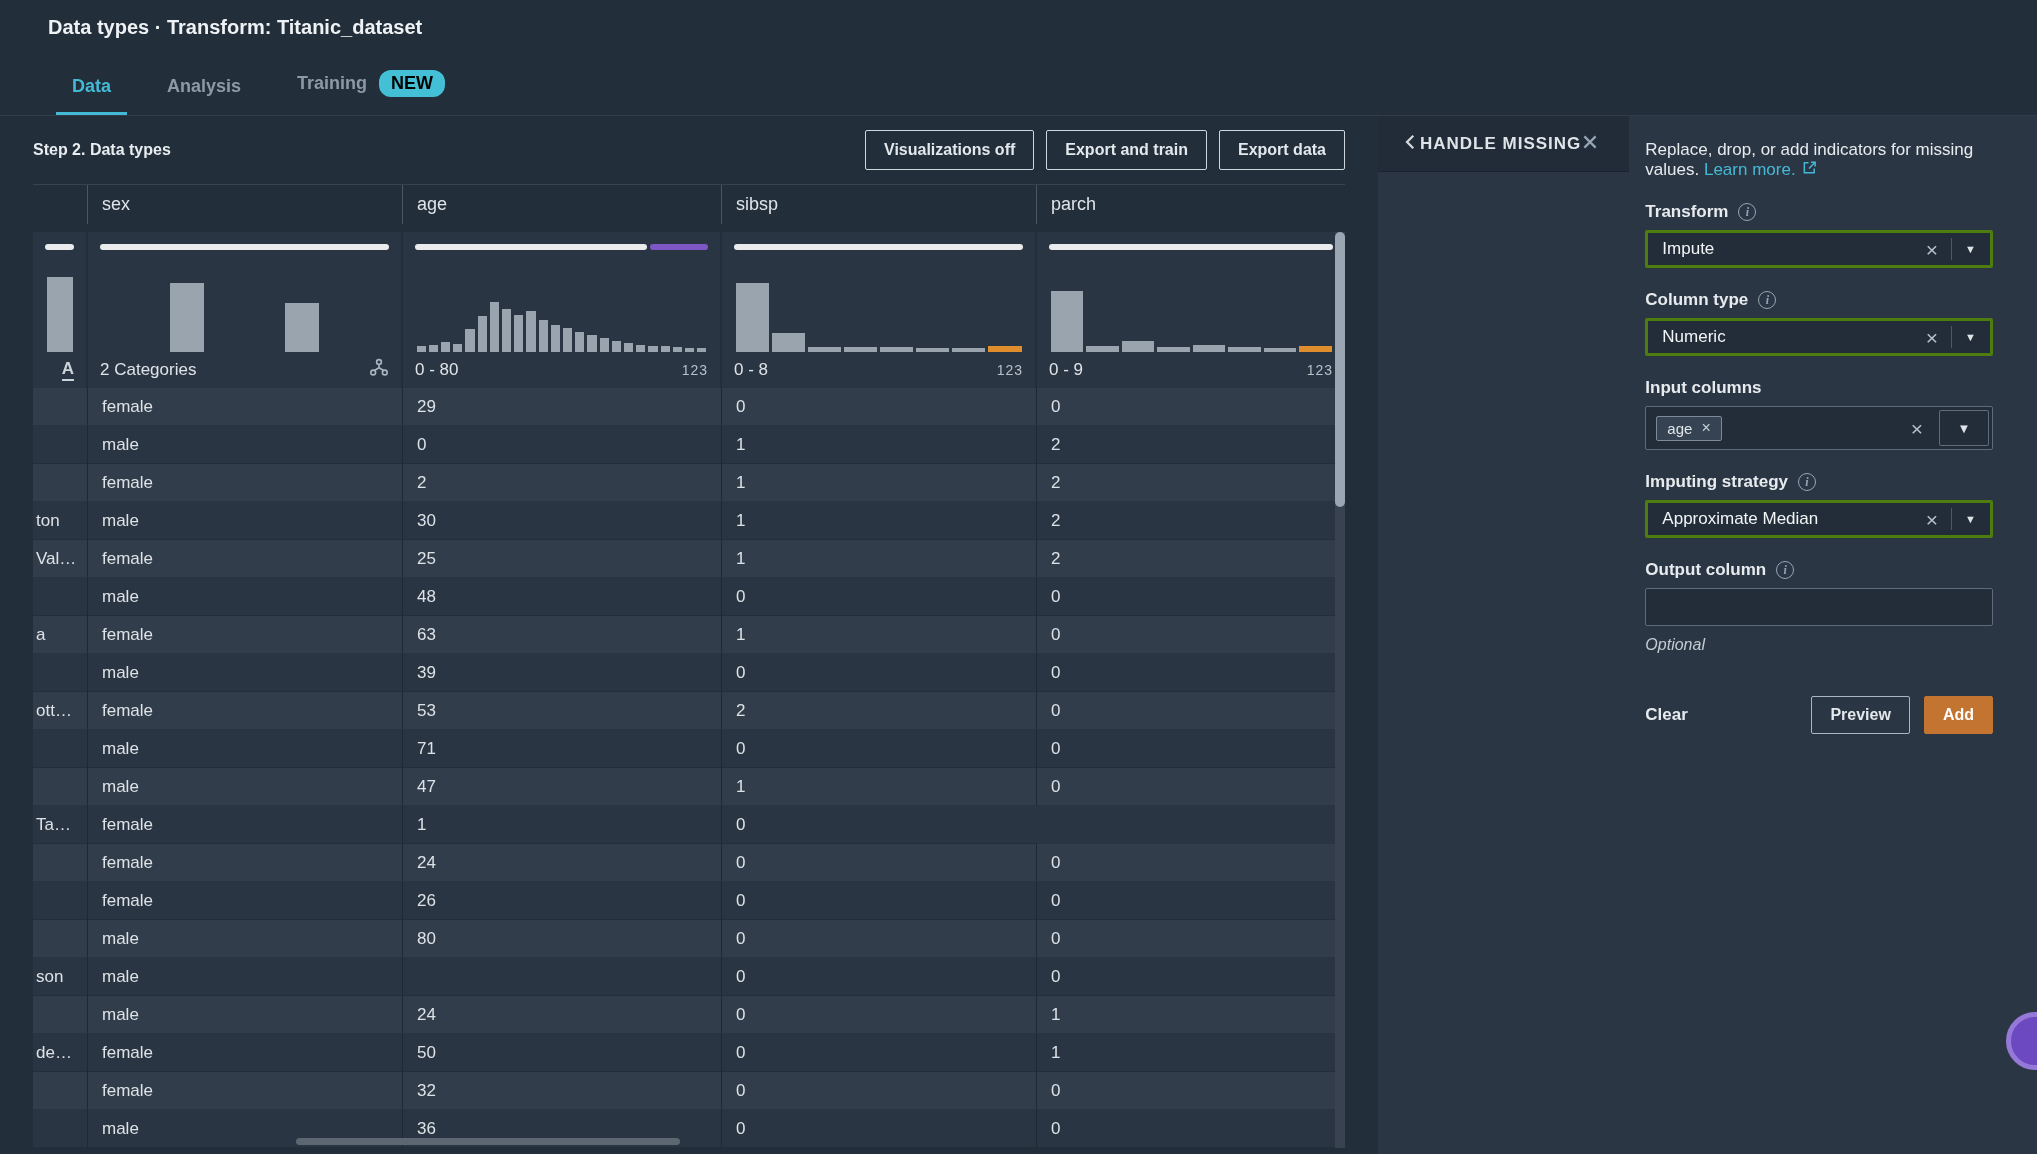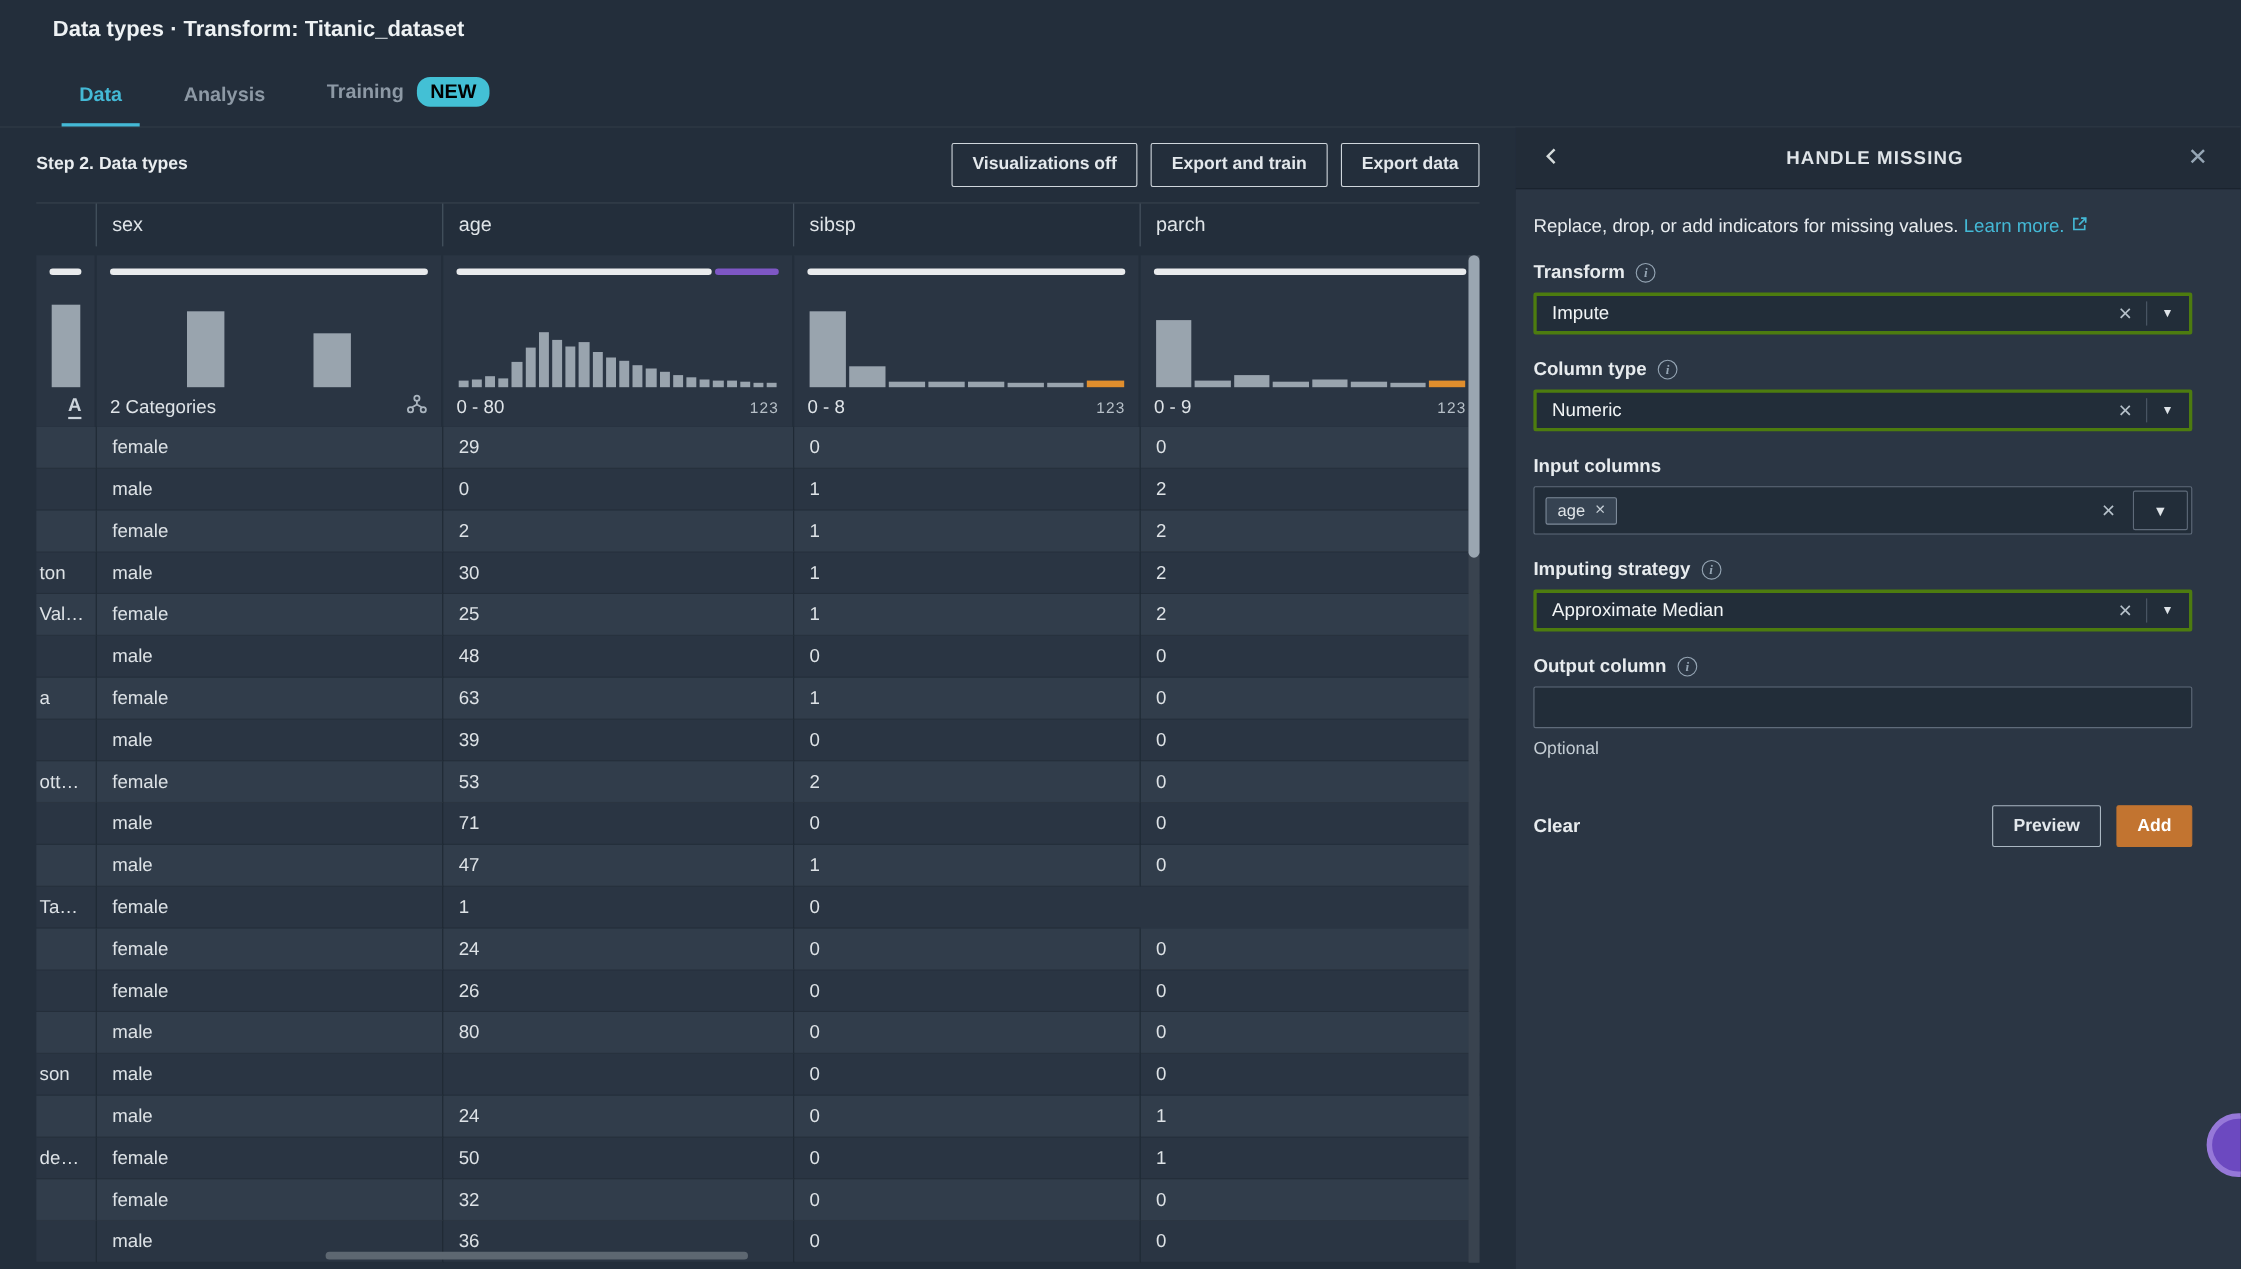--- a/index.html
+++ b/index.html
@@ -49,21 +49,21 @@
   .cell{line-height:37px;padding-left:14px;font-size:17px;color:#dde2e6;border-right:1px solid #1e2933;border-bottom:1px solid rgba(0,0,0,.12);overflow:hidden;white-space:nowrap}
   .cell:last-child{border-right:none}
   .cell.frag{padding-left:3px}
 
   .vscroll{position:absolute;top:48px;right:0;bottom:0;width:10px;background:#39434f}
   .vthumb{width:100%;height:30%;background:#9aa6b1;border-radius:5px}
   .hscroll{position:absolute;left:263px;bottom:3px;width:384px;height:7px}
   .hthumb{width:100%;height:100%;background:#5d6771;border-radius:4px}
 
   
-  .panel{width:659px;background:#2b3644;display:flex;flex-direction:column}
+  .panel{width:659px;background:#2b3644;display:flex;flex-direction:row}
   .panel-header{height:56px;flex:none;background:#222c38;display:flex;align-items:center;padding:0 30px 0 24px;border-bottom:1px solid #1a232e}
   .panel-title{flex:1;text-align:center;font-size:17px;font-weight:bold;letter-spacing:1px;color:#dfe4e8}
   .icon-btn{background:none;border:none;cursor:pointer;display:flex;align-items:center;padding:0}
   .panel-body{padding:24px 44px 0 16px}
   .desc{font-size:17px;color:#e7ebee}
   .desc a{color:#44b9d6;text-decoration:none;display:inline-flex;gap:6px;cursor:pointer}
   .field-label{display:flex;align-items:center;gap:10px;margin:22px 0 8px;font-size:17px;font-weight:bold;color:#e7ebee}
   .info{width:18px;height:18px;border:1px solid #95a5b4;border-radius:50%;color:#95a5b4;font-size:12px;font-weight:bold;display:flex;align-items:center;justify-content:center;font-family:"Liberation Serif",serif;font-style:italic;cursor:pointer}
   .select{height:38px;border:3px solid #4d7c0f;border-radius:2px;background:#222d39;display:flex;align-items:center;padding:0 14px;font-size:17px;color:#f2f5f6;cursor:pointer}
   .sel-value{flex:1}
@@ -71,21 +71,21 @@
   .sel-div{width:1px;height:22px;background:#4d5968;margin:0 13px}
   .caret{color:#dfe4e8;font-size:11px}
   .multi{height:44px;border:1px solid #5f6b7a;border-radius:2px;background:#222d39;display:flex;align-items:center;padding-left:10px;cursor:pointer}
   .tags{flex:1;display:flex;gap:8px}
   .tag{display:inline-flex;align-items:center;gap:9px;background:#364352;border:1px solid #7d8a99;border-radius:2px;padding:3px 10px;font-size:15px;color:#dfe4e8}
   .tag-x{font-size:16px;line-height:1;color:#c6cfd7;cursor:pointer}
   .multi .sel-x{margin-right:16px}
   .expand-btn{width:50px;align-self:stretch;margin:3px 3px 3px 0;border:1px solid #5f6b7a;border-radius:2px;display:flex;align-items:center;justify-content:center;background:transparent;cursor:pointer}
   .expand-btn .caret{font-size:13px}
   .text-input{width:100%;height:38px;border:1px solid #5f6b7a;border-radius:2px;background:#222d39;color:#f2f5f6;font:normal 17px "Liberation Sans",sans-serif;padding:0 12px}
-  .hint{color:#c3ccd3;font-size:16px;margin-top:10px}
+  .hint{font-style:italic;color:#c3ccd3;font-size:16px;margin-top:10px}
   .panel-footer{display:flex;align-items:center;margin-top:42px}
   .clear-btn{background:none;border:none;color:#e7ebee;font:bold 17px "Liberation Sans",sans-serif;cursor:pointer;padding:0}
   .preview-btn{margin-left:auto;height:38px;padding:0 18px;background:transparent;border:1px solid #aab7c2;border-radius:2px;color:#e3e8ec;font:bold 16px "Liberation Sans",sans-serif;cursor:pointer}
   .add-btn{margin-left:14px;height:38px;padding:0 18px;background:#c27430;border:1px solid #c27430;border-radius:2px;color:#fff;font:bold 16px "Liberation Sans",sans-serif;cursor:pointer}
 
   .fab{position:absolute;left:2006px;top:1012px;width:58px;height:58px;border-radius:50%;background:#6c49c0;border:5px solid #9678d8;cursor:pointer}
 </style>
 </head>
 <body>
 

